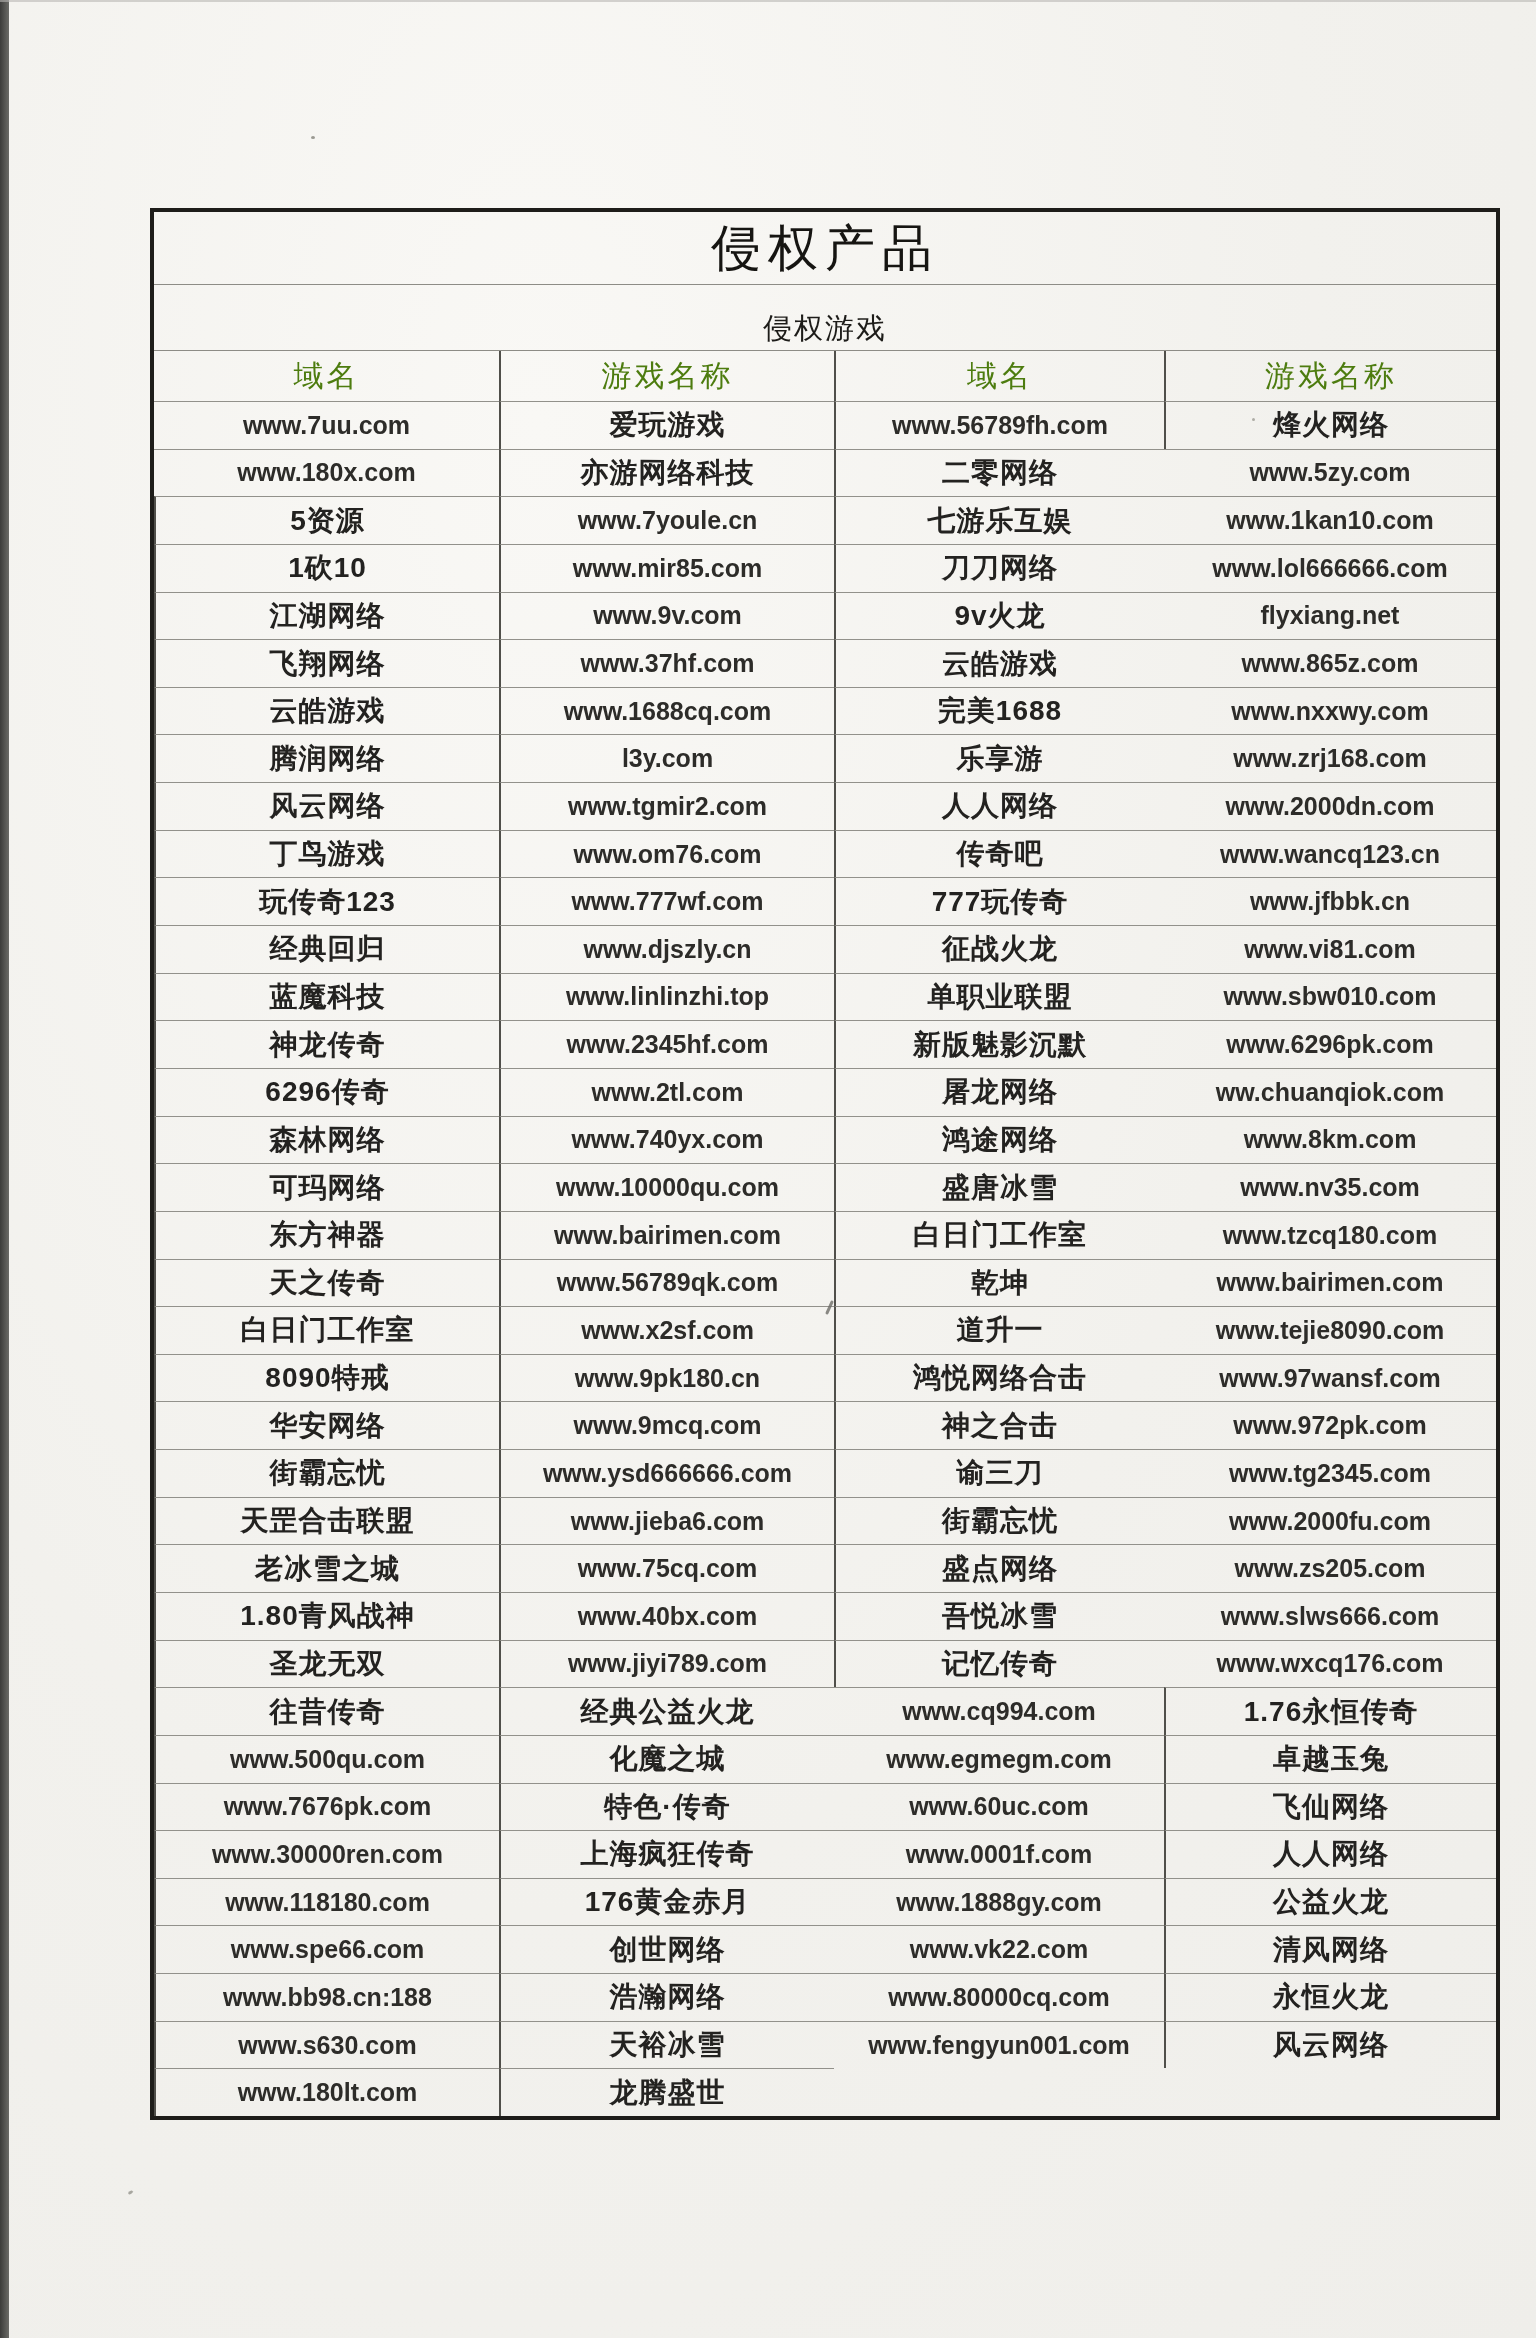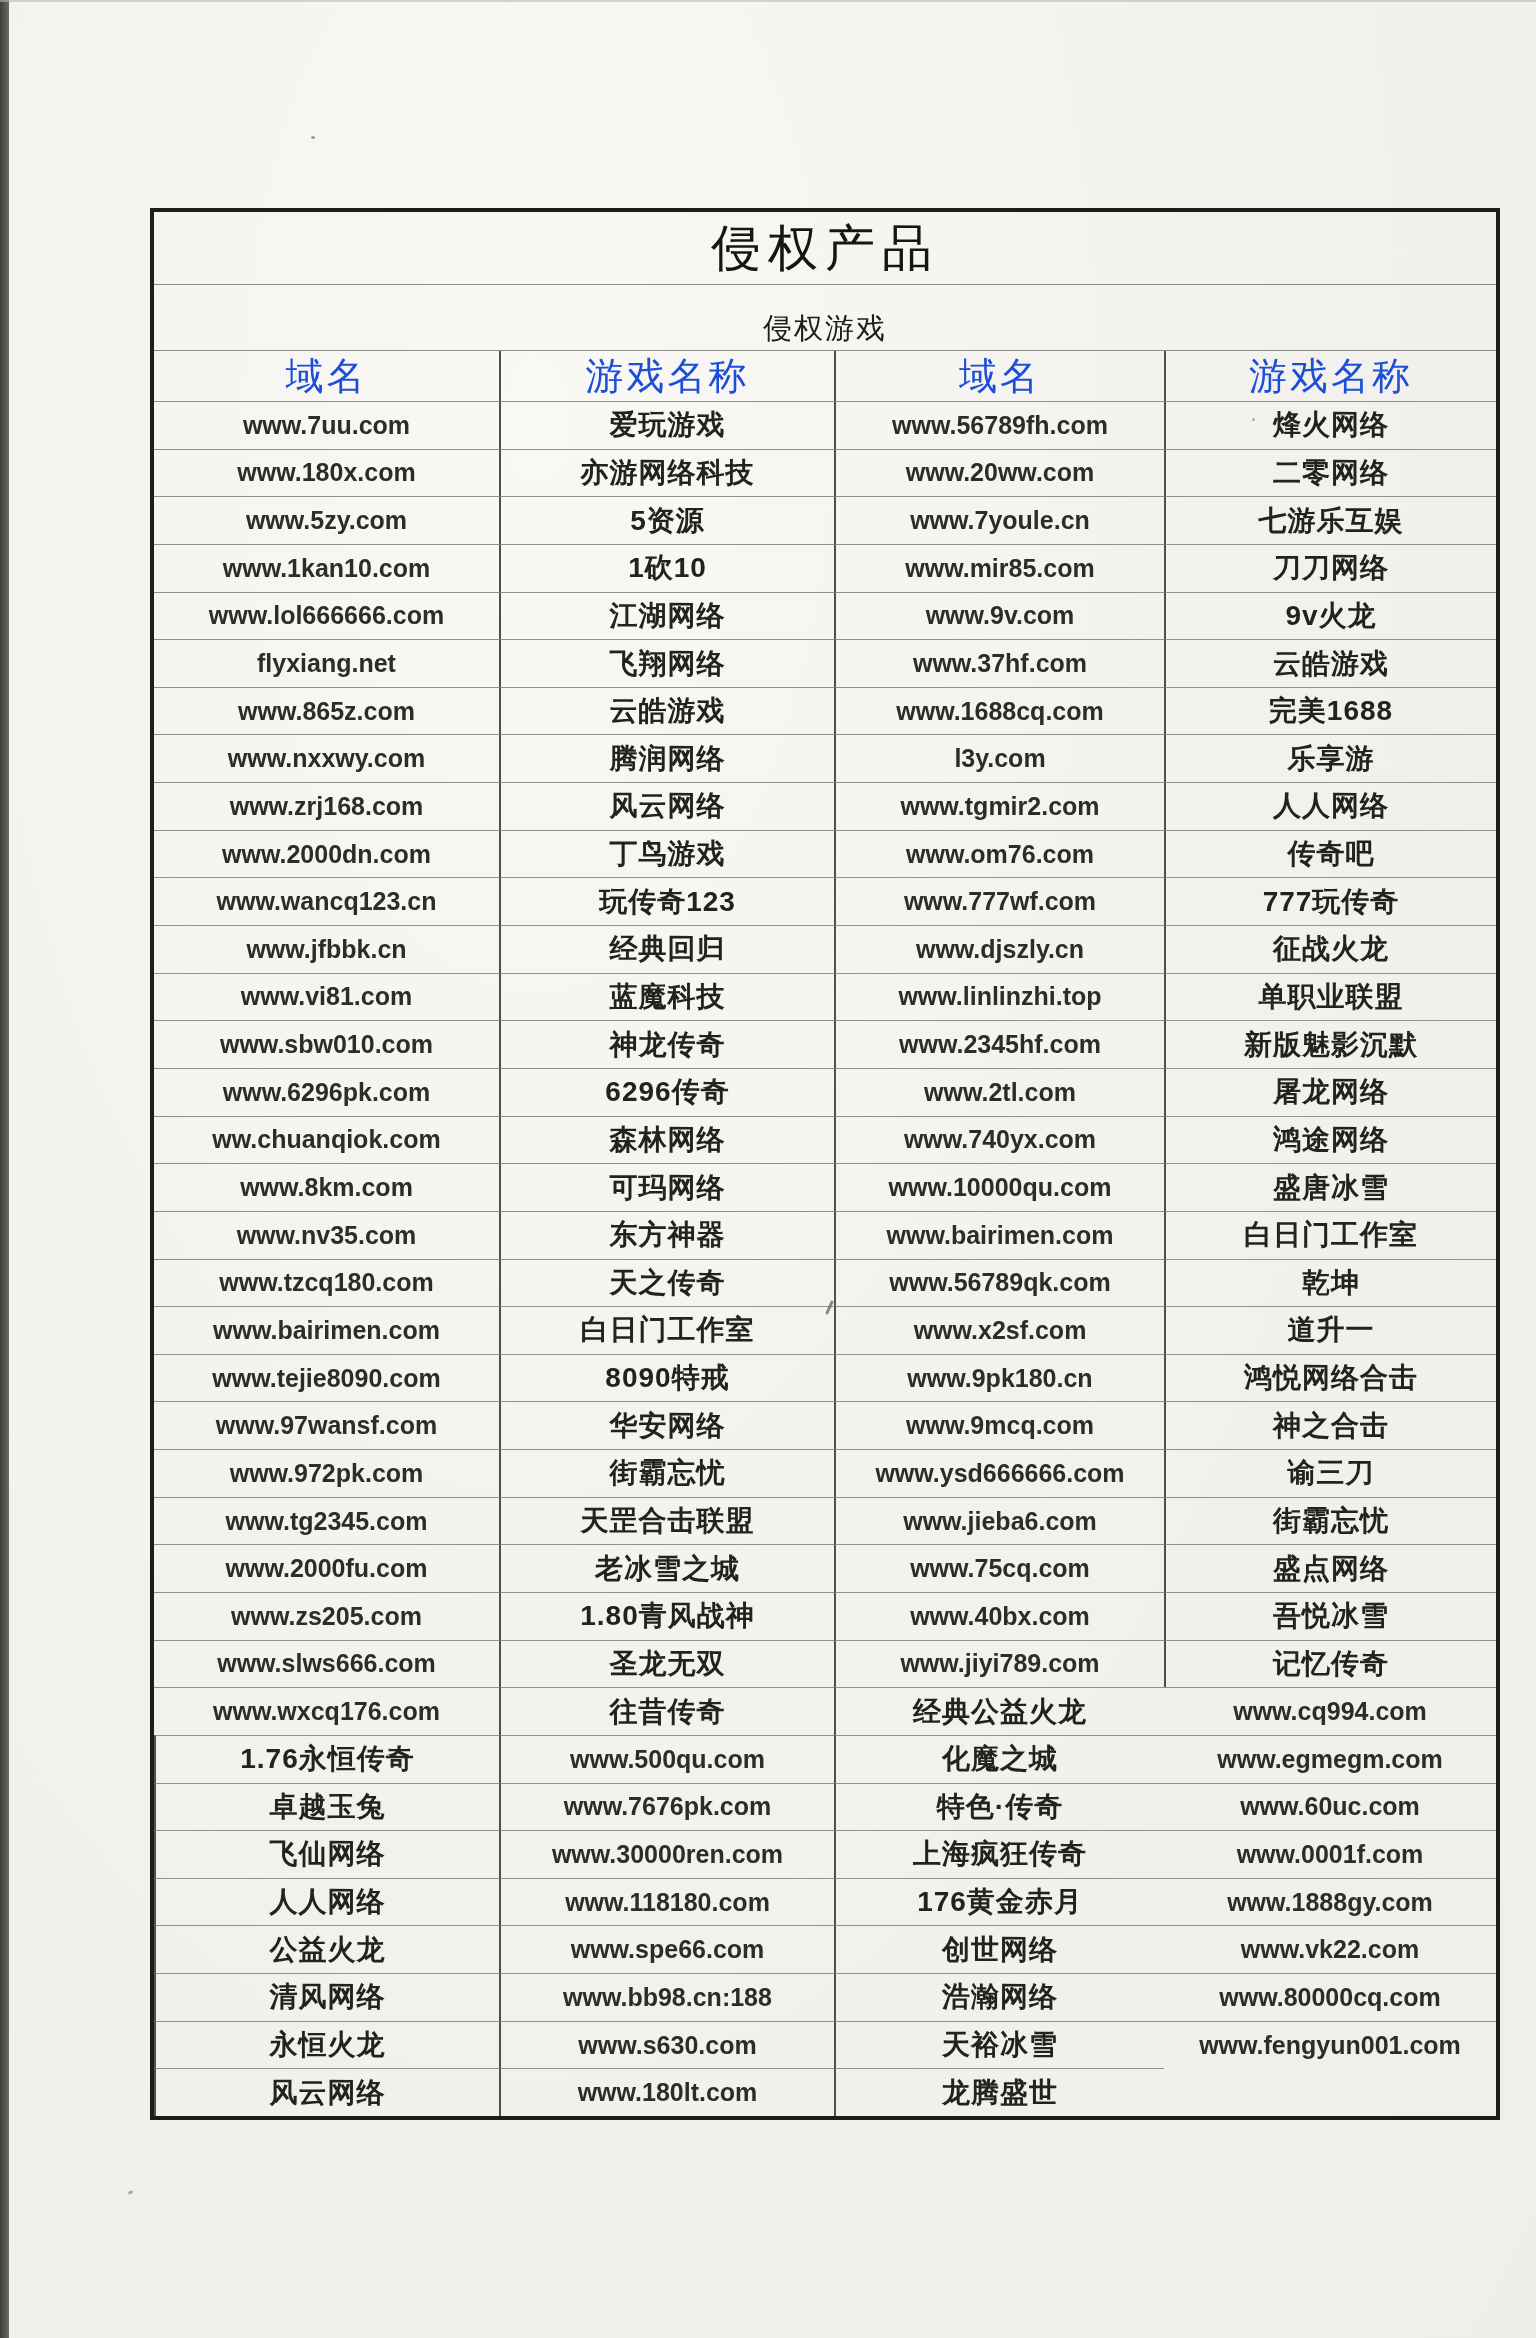--- a/index.html
+++ b/index.html
@@ -38,21 +38,21 @@
     grid-template-rows:50px repeat(36, 1fr);
   }
   .cell{
     display:flex;align-items:center;justify-content:center;
     overflow:hidden;white-space:nowrap;
   }
   .cell.col1,.cell.col2,.cell.col3{border-left:2px solid #504f4a;}
   .cell.body-row{border-top:1px solid #92918b;}
   .cell.header{
     font-family:Liberation Serif, serif;
-    font-size:38px;letter-spacing:3px;color:#1d4ed8;font-weight:500;
+    font-size:30px;letter-spacing:3px;color:#4d7c0f;font-weight:500;
   }
   .cell.domain{
     font-weight:700;font-size:25px;color:#2d2c29;letter-spacing:0px;
   }
   .cell.game{
     font-weight:700;font-size:28px;color:#232220;letter-spacing:1px;
   }
   
   .artifact-slash{
     position:absolute;left:828px;top:1300px;width:3px;height:15px;
@@ -79,21 +79,20 @@
       <div class="cell header col0">域名</div>
       <div class="cell header col1">游戏名称</div>
       <div class="cell header col2">域名</div>
       <div class="cell header col3">游戏名称</div>
       <div class="cell body-row col0 domain">www.7uu.com</div>
       <div class="cell body-row col1 game">爱玩游戏</div>
       <div class="cell body-row col2 domain">www.56789fh.com</div>
       <div class="cell body-row col3 game">烽火网络</div>
       <div class="cell body-row col0 domain">www.180x.com</div>
       <div class="cell body-row col1 game">亦游网络科技</div>
-      <div class="cell body-row col2 domain">www.20ww.com</div>
       <div class="cell body-row col3 game">二零网络</div>
       <div class="cell body-row col0 domain">www.5zy.com</div>
       <div class="cell body-row col1 game">5资源</div>
       <div class="cell body-row col2 domain">www.7youle.cn</div>
       <div class="cell body-row col3 game">七游乐互娱</div>
       <div class="cell body-row col0 domain">www.1kan10.com</div>
       <div class="cell body-row col1 game">1砍10</div>
       <div class="cell body-row col2 domain">www.mir85.com</div>
       <div class="cell body-row col3 game">刀刀网络</div>
       <div class="cell body-row col0 domain">www.lol666666.com</div>

